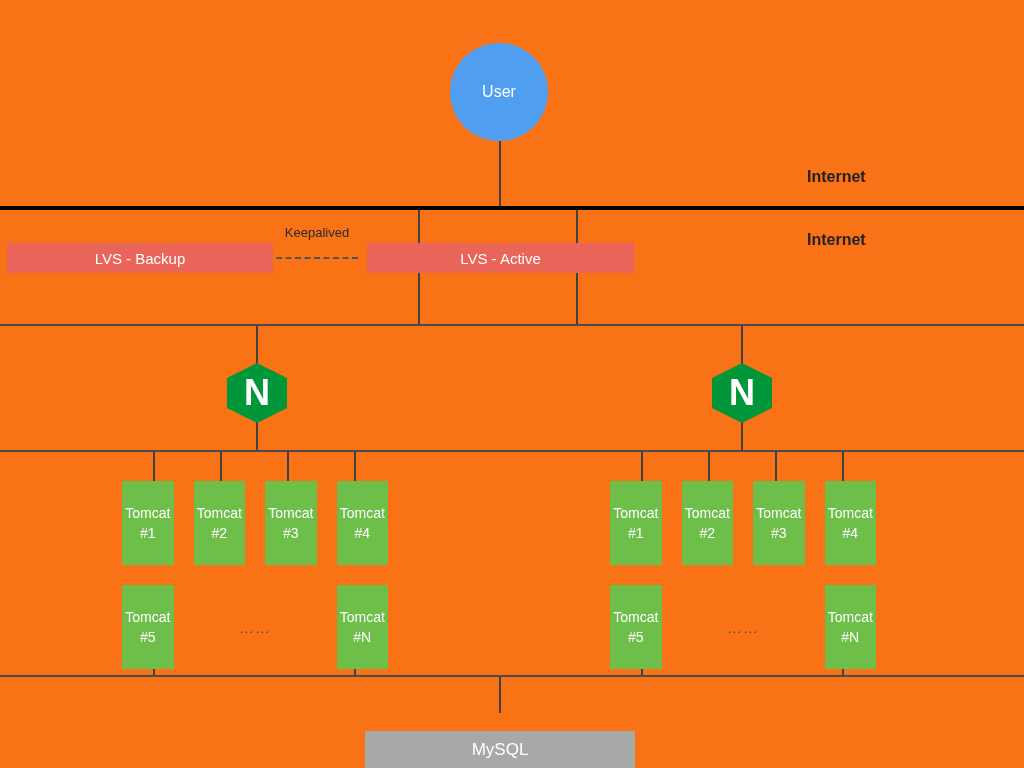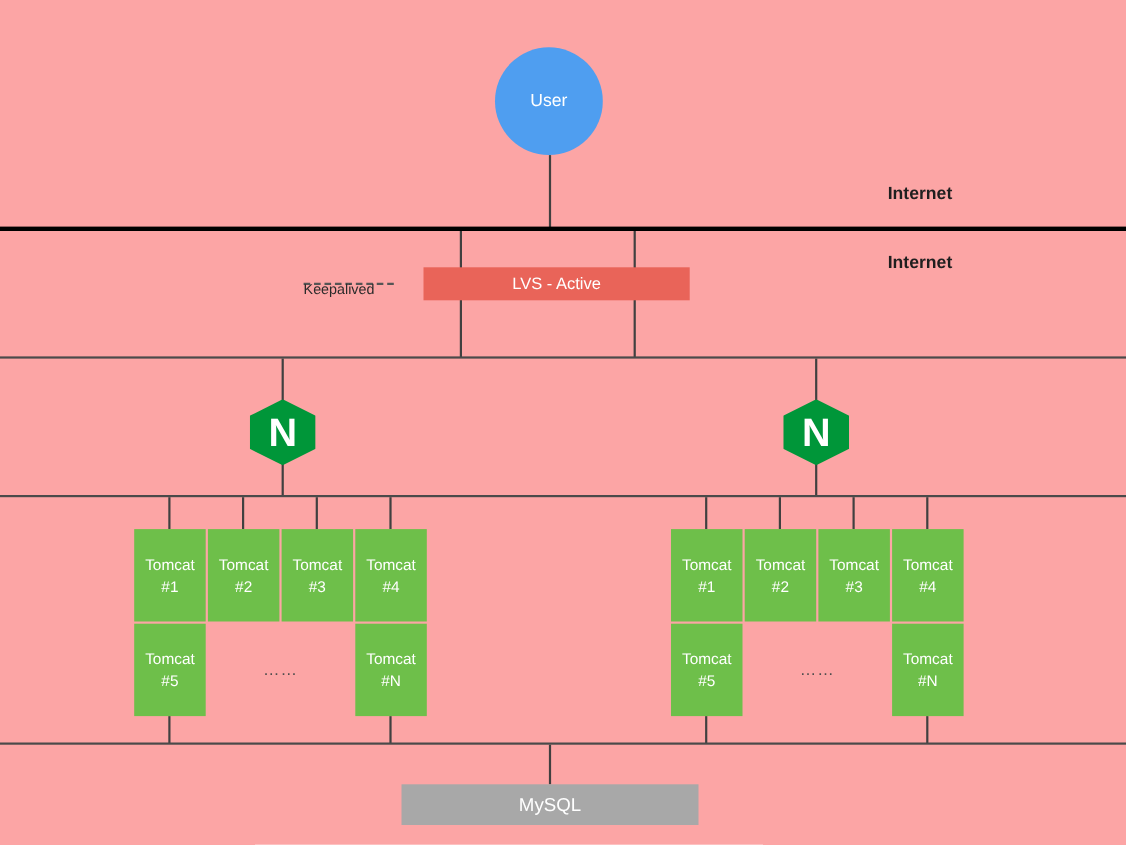--- a/index.html
+++ b/index.html
@@ -2,21 +2,21 @@
 <html><head>
 <meta charset="utf-8">
 <style>
   html, body { margin: 0; padding: 0; }
   body { font-family: "Liberation Sans", "DejaVu Sans", sans-serif; background: #ffffff; }
 
   .canvas {
     position: relative;
     width: 1024px;
     height: 768px;
-    background: #fca5a5;
+    background: #f97316;
     overflow: hidden;
   }
 
   
   .vline { position: absolute; width: 2px; background: #404040; z-index: 1; }
   .hline { position: absolute; height: 2px; left: 0; width: 1024px; background: #4a4a4a; z-index: 1; }
   .boundary { position: absolute; left: 0; width: 1024px; height: 4px; background: #000000; z-index: 1; }
 
   .dashed-link {
     position: absolute;
@@ -34,70 +34,71 @@
     background: #4f9ef0;
     color: #ffffff; font-size: 16px;
   }
 
   .lvs-box {
     background: #e96459;
     color: #ffffff; font-size: 15px;
     height: 30px; top: 243px;
   }
   .lvs-backup { left: 7px;   width: 266px; }
-  .lvs-active { left: 367px; width: 242px; margin-left: 18px; }
+  .lvs-active { left: 367px; width: 267px; }
 
   .zone-label {
     position: absolute; left: 807px;
     color: #1f1f1f; font-size: 16px; z-index: 2; font-weight: bold;
   }
   .internet-label { top: 168px; }
   .intranet-label { top: 231px; }
 
   .keepalived-label {
-    position: absolute; left: 276px; top: 255px; width: 82px;
+    position: absolute; left: 276px; top: 225px; width: 82px;
+    text-align: center;
     color: #2a2a2a; font-size: 13px; z-index: 2;
   }
 
   .nginx-hex {
     position: absolute; top: 363px; width: 60px; height: 60px;
     background: #009639;
     clip-path: polygon(50% 0%, 100% 25%, 100% 75%, 50% 100%, 0% 75%, 0% 25%);
     display: flex; align-items: center; justify-content: center;
     color: #ffffff; font-size: 36px; font-weight: bold; z-index: 2;
   }
   .nginx-left  { left: 227px; }
   .nginx-right { left: 712px; }
 
   .tomcat-group {
     position: absolute; top: 481px; width: 266px; height: 170px;
     display: grid;
     grid-template-columns: repeat(4, 1fr);
     grid-template-rows: 84px 84px;
-    gap: 2px;
+    gap: 20px;
     z-index: 2;
   }
   .tomcat-group-left  { left: 122px; }
   .tomcat-group-right { left: 610px; }
 
   .tomcat-box {
     background: #6ebf4a;
     color: #ffffff; font-size: 14px; line-height: 20px;
     display: flex; align-items: center; justify-content: center;
     text-align: center;
     padding: 0 3px; box-sizing: border-box;
   }
   .ellipsis-cell {
     grid-column: 2 / span 2;
     display: flex; align-items: center; justify-content: center;
     color: #4d4d4d; font-size: 15px; letter-spacing: 1px;
   }
 
   .mysql-box {
-    left: 365px; top: 713px; width: 270px; height: 37px;
+    left: 365px; top: 731px; width: 270px; height: 37px;
     background: #a8a8a8;
     color: #ffffff; font-size: 17px;
   }
 </style>
 </head>
 <body>
 
 <div class="canvas">
 
   <div class="vline" style="left:499px; top:141px; height:66px;"></div>
@@ -129,20 +130,23 @@
 
   <div class="dashed-link"></div>
 
   <div class="node user-circle">
     <span>User</span>
   </div>
 
   <div class="zone-label internet-label">Internet</div>
   <div class="zone-label intranet-label">Internet</div>
 
+  <div class="node lvs-box lvs-backup">
+    <span>LVS - Backup</span>
+  </div>
   <div class="keepalived-label">Keepalived</div>
   <div class="node lvs-box lvs-active">
     <span>LVS - Active</span>
   </div>
 
   <div class="nginx-hex nginx-left">
     <span>N</span>
   </div>
   <div class="nginx-hex nginx-right">
     <span>N</span>

